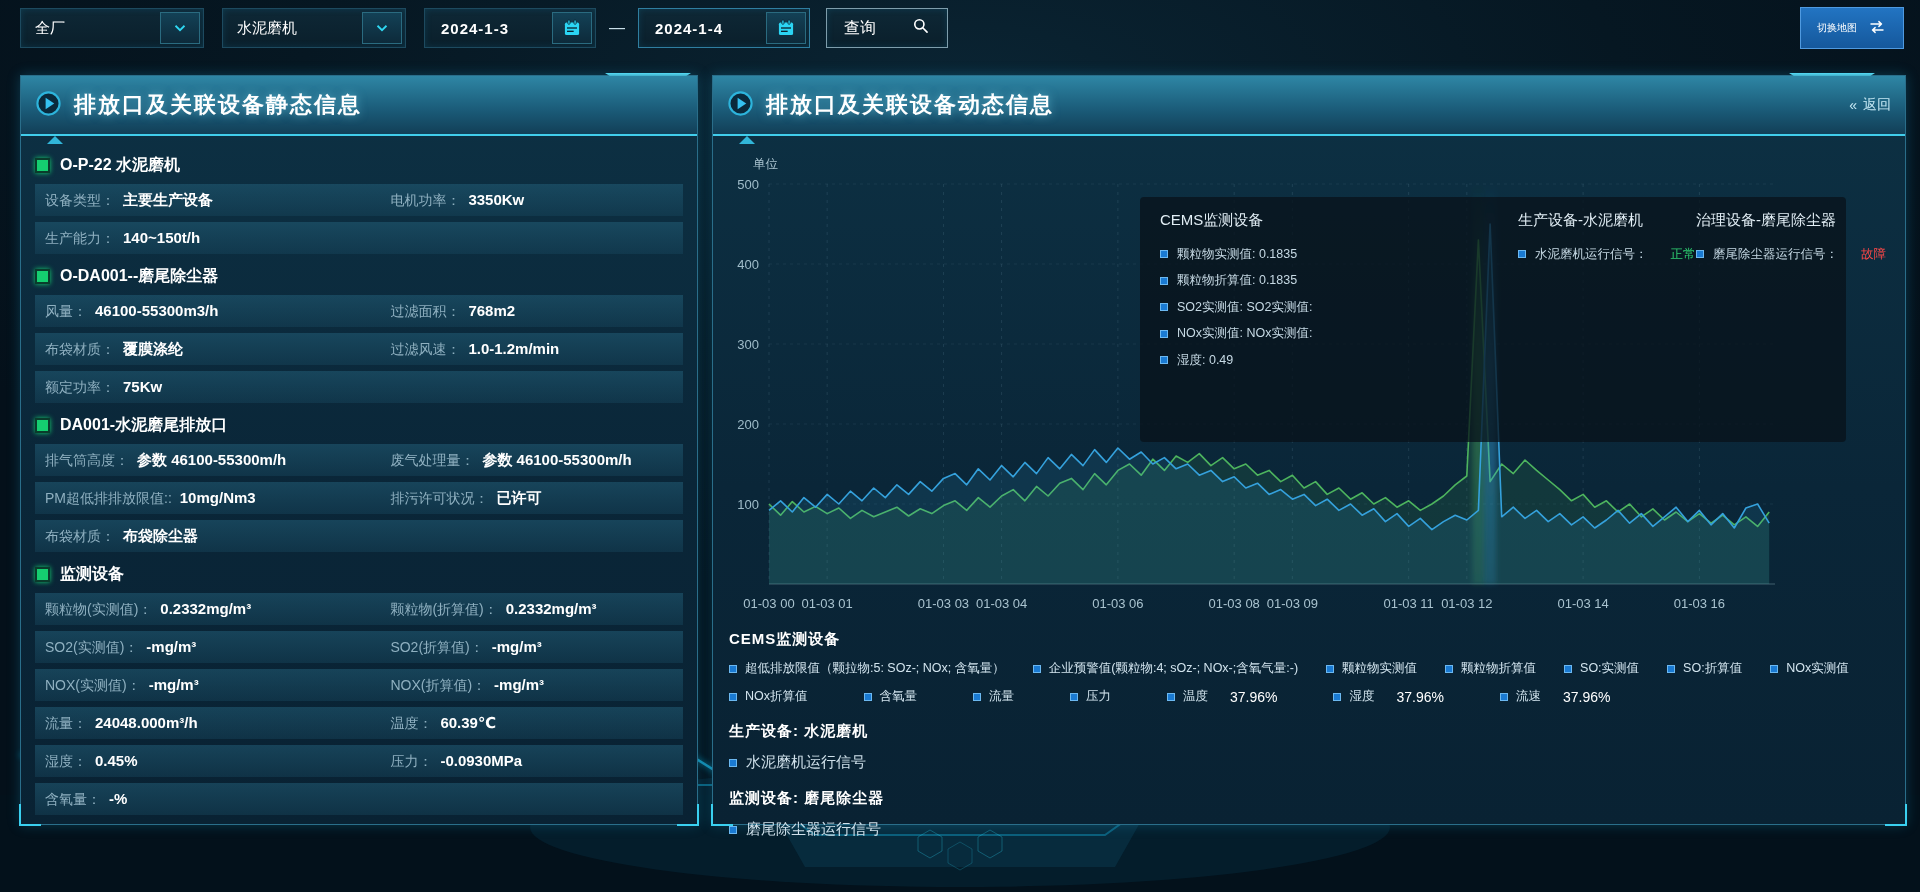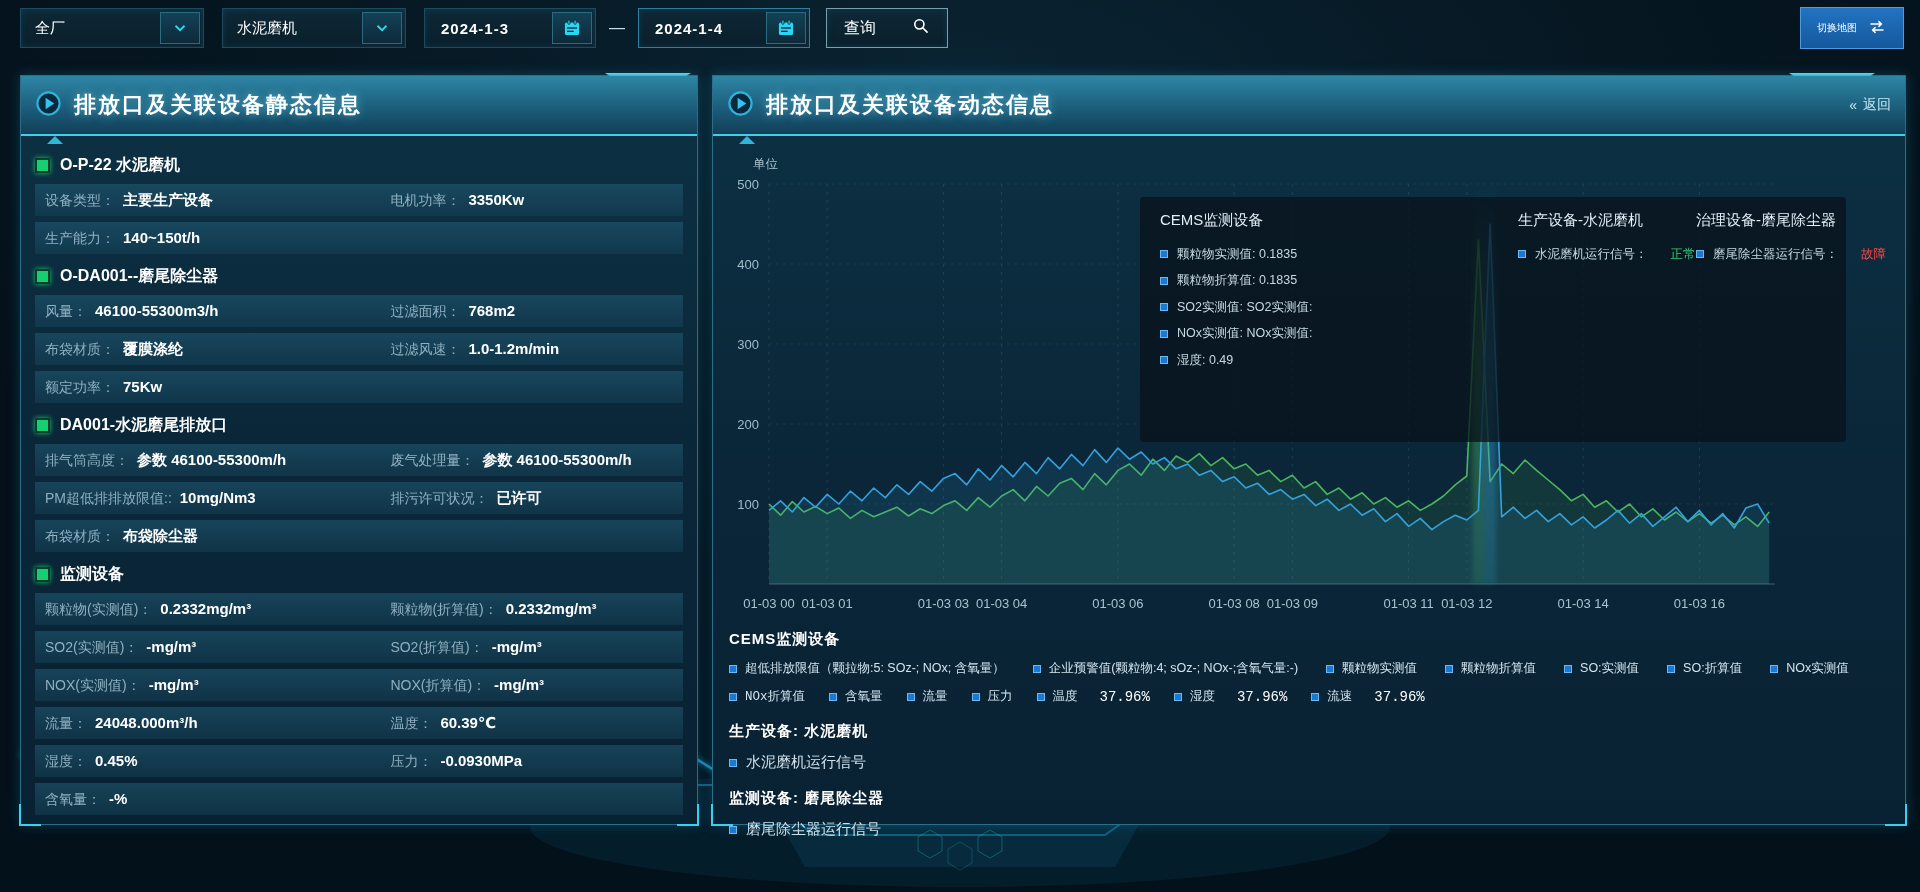--- a/index.html
+++ b/index.html
@@ -64,21 +64,21 @@
   .tt-title{font-size:15px;color:#e2eef5;margin-bottom:11px;}
   .tt-item{display:flex;align-items:center;gap:9px;height:26.5px;font-size:12.5px;color:#c6d9e4;white-space:nowrap;}
   .bullet{flex:0 0 8px;width:8px;height:8px;background:#1a7ad2;border:1px solid #6cb8f0;box-sizing:border-box;}
   .tt-val{margin-left:22px;color:#d8e8f0;}
   .ok{color:#2ecc71;margin-left:14px;}
   .fault{color:#ff4848;margin-left:14px;}
   .legend-block{margin-top:8px;}
   .lg-title{font-size:15px;font-weight:bold;letter-spacing:1px;}
   .lg-row{display:flex;align-items:flex-start;margin-top:11px;white-space:nowrap;}
   .lg-row1{gap:28px;}
-  .lg-row2{gap:24px;font-family:Liberation Mono, monospace;}
+  .lg-row2{gap:56px;}
   .lg-item{display:flex;align-items:center;gap:8px;font-size:12.5px;color:#d2e4ee;cursor:pointer;}
   .lg-val{margin-left:14px;font-size:14px;color:#fff;}
   .sub-block{margin-top:17px;}
   .sub-item{display:flex;align-items:center;gap:9px;font-size:15px;color:#cfe0ea;margin-top:12px;}
   
   .bottom-decor{position:absolute;left:0;bottom:0;z-index:0;}
   svg text{font-family:"Liberation Sans","DejaVu Sans",sans-serif;}
 </style>
 </head>
 <body>

